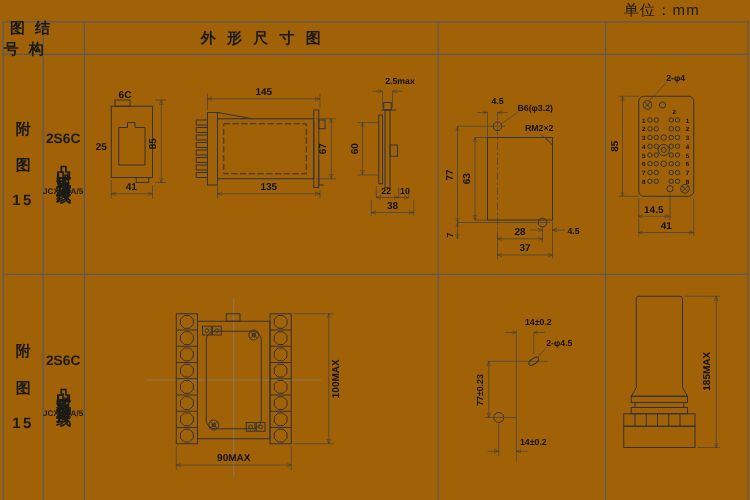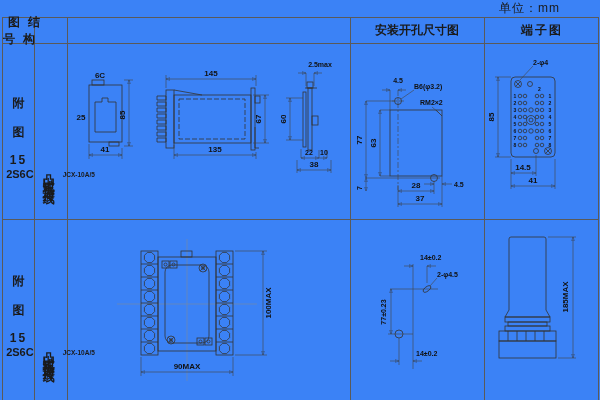--- a/index.html
+++ b/index.html
@@ -1,29 +1,29 @@
 <!DOCTYPE html>
 <html><head>
 <meta charset="utf-8">
 <style>
   html,body{margin:0;padding:0;}
-  .page{position:relative;width:600px;height:400px;background:#3b82f6;overflow:hidden;
+  .page{position:relative;width:600px;height:400px;background:#a16207;overflow:hidden;
         font-family:"Liberation Sans","DejaVu Sans",sans-serif;color:#1a1a1a;}
   .unit{position:absolute;top:0px;right:40px;font-size:12px;letter-spacing:1px;}
   .tbl{position:absolute;left:2px;top:17px;width:595px;height:383px;
        border-top:1px solid #5a5a5a;border-left:1px solid #5a5a5a;border-right:1px solid #5a5a5a;font-weight:bold;}
   .vl{position:absolute;top:0;width:1px;height:383px;background:#5a5a5a;}
   .hl{position:absolute;left:0;width:595px;height:1px;background:#5a5a5a;}
   .cell{position:absolute;box-sizing:border-box;}
   .hc{display:flex;align-items:center;justify-content:center;font-size:12px;height:25px;top:0;}
   .ls1{letter-spacing:5px;text-indent:5px;}
   .ls2{letter-spacing:9px;text-indent:9px;}
   .ls3{letter-spacing:2px;text-indent:2px;}
   .figcol{display:flex;flex-direction:column;align-items:center;justify-content:center;gap:12px;font-size:12px;}
-  .structcol{display:flex;align-items:center;justify-content:center;gap:6px;margin-top:43px;}
+  .structcol{display:flex;flex-direction:column;align-items:center;justify-content:center;gap:6px;}
   .model{font-size:11px;}
   .vtext{writing-mode:vertical-rl;text-orientation:upright;font-size:12px;letter-spacing:3px;}
   .code{font-size:6.5px;white-space:nowrap;}
   .fig15{letter-spacing:2px;}
   svg{display:block;}
   svg line,svg rect,svg circle,svg ellipse,svg path,svg polyline{fill:none;stroke:#333;stroke-width:.8;}
   svg .d{stroke:#444;stroke-width:.6;}
   svg .cl{stroke:#888;stroke-width:.5;}
   svg text{font-family:"Liberation Sans","DejaVu Sans",sans-serif;font-size:8px;fill:#111;stroke:none;}
   svg text.s{font-size:7px;}
@@ -39,22 +39,21 @@
 
     <div class="vl" style="left:31px"></div>
     <div class="vl" style="left:64px"></div>
     <div class="vl" style="left:347px"></div>
     <div class="vl" style="left:481px"></div>
     <div class="hl" style="top:25px"></div>
     <div class="hl" style="top:201px"></div>
 
     <div class="cell hc ls1" style="left:0;width:31px">图号</div>
     <div class="cell hc ls1" style="left:20px;width:33px">结构</div>
-    <div class="cell hc" style="left:347px;width:134px">安装开孔尺寸图</div>
-    <div class="cell hc ls3" style="left:481px;width:114px">端子图</div>
+    <div class="cell hc ls2" style="left:64px;width:283px">外形尺寸图</div>
 
     <div class="cell figcol" style="left:0;top:25px;width:31px;height:176px">
       <span>附</span>
       <span>图</span>
       <span class="fig15">15</span>
     </div>
     <div class="cell structcol" style="left:31px;top:25px;width:33px;height:176px">
       <span class="model">2S6C</span>
       <span class="vtext">凸出式板后接线</span>
       <span class="code">JCX-10A/5</span>

